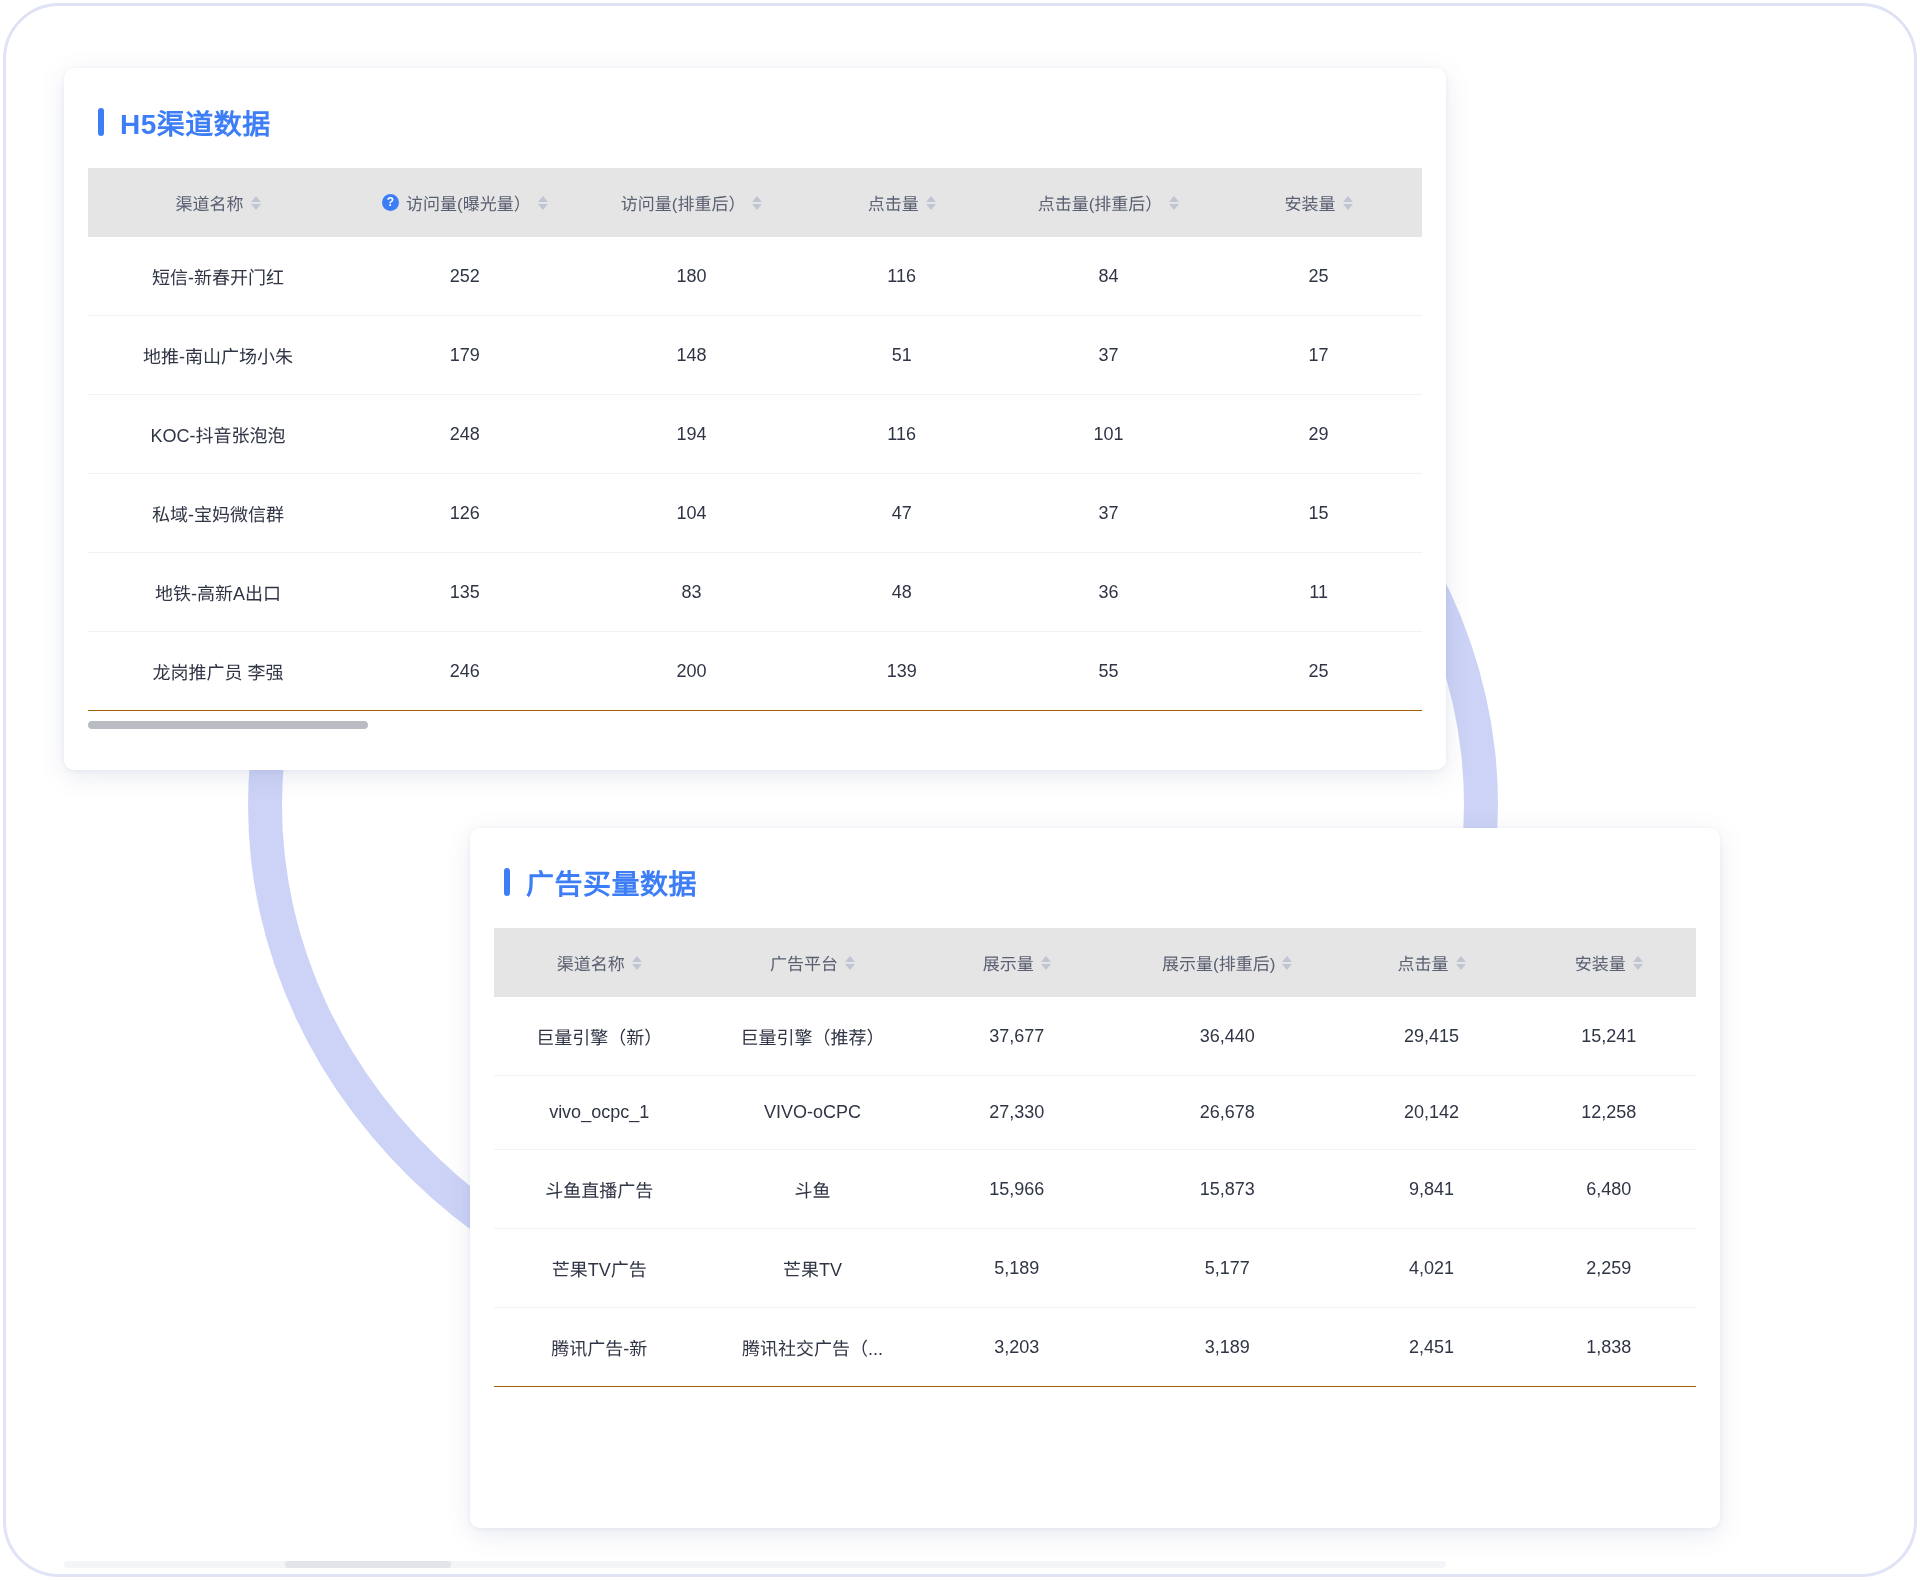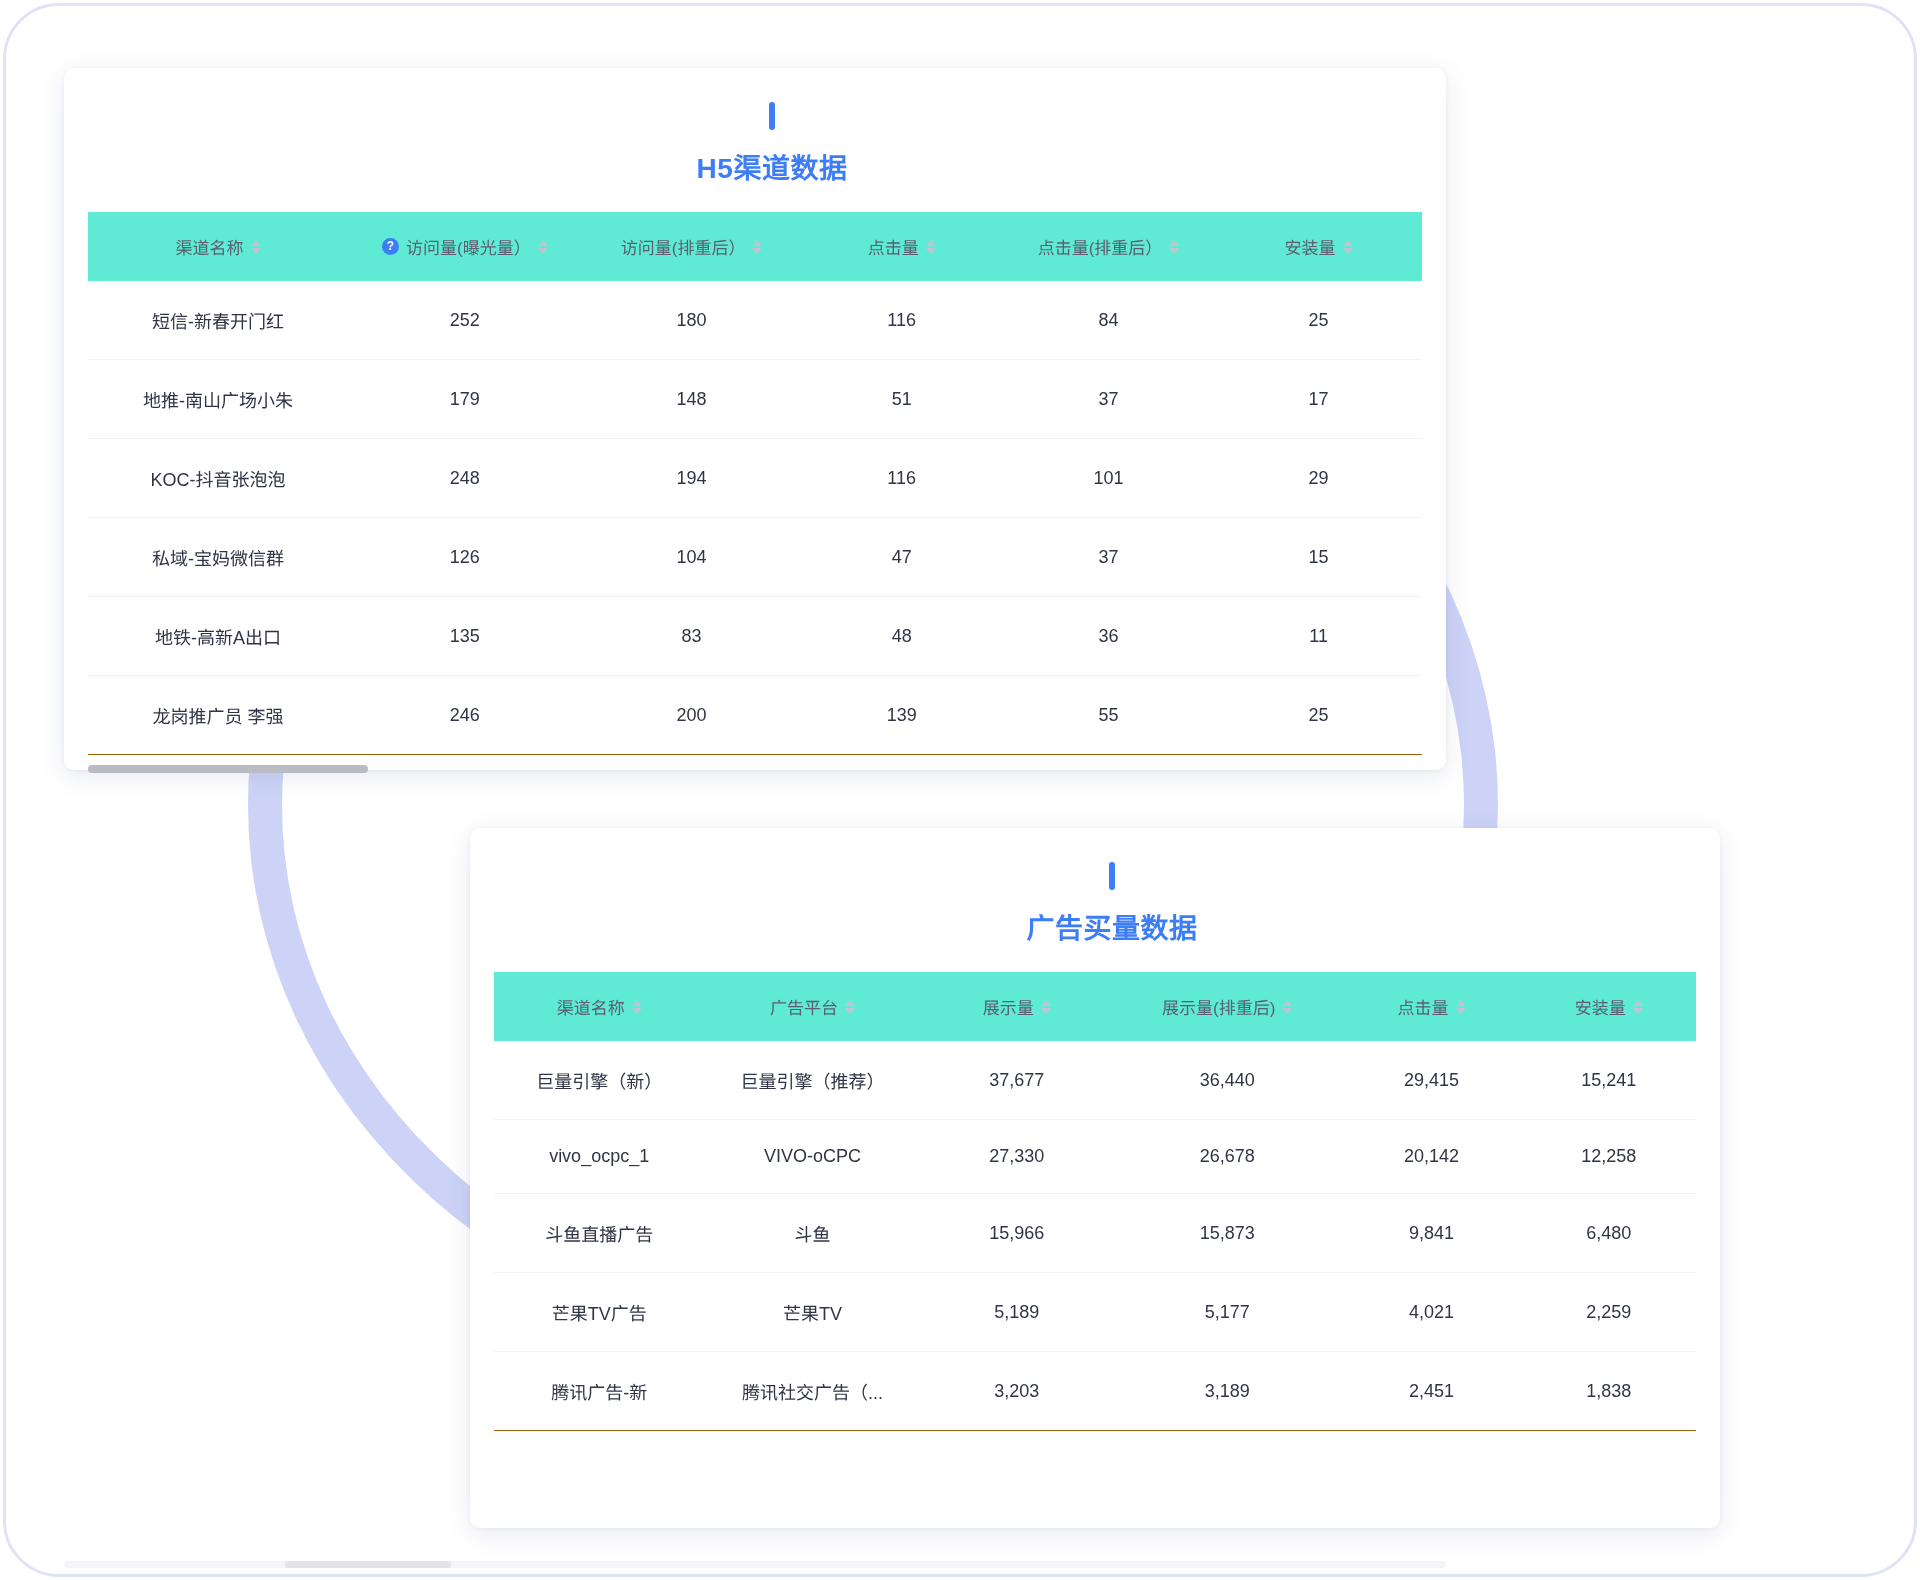--- a/index.html
+++ b/index.html
@@ -62,21 +62,20 @@
     top: 828px;
     width: 1250px;
     height: 700px;
   }
 
   .card-title {
     display: flex;
     align-items: center;
     gap: 16px;
     padding: 34px 0 0 34px;
-    flex-direction: column;
   }
   .title-bar {
     width: 6px;
     height: 28px;
     background: #3d7ef7;
     border-radius: 3px;
   }
   .title-text {
     font-size: 28px;
     font-weight: 700;
@@ -89,21 +88,21 @@
     position: relative;
   }
 
   table.data {
     width: 100%;
     border-collapse: collapse;
     table-layout: fixed;
   }
 
   table.data thead tr {
-    background: #5eead4;
+    background: #e5e5e5;
   }
 
   table.data th {
     font-size: 17px;
     font-weight: 500;
     color: #5a6072;
     padding: 22px 0;
     text-align: center;
     white-space: nowrap;
   }

